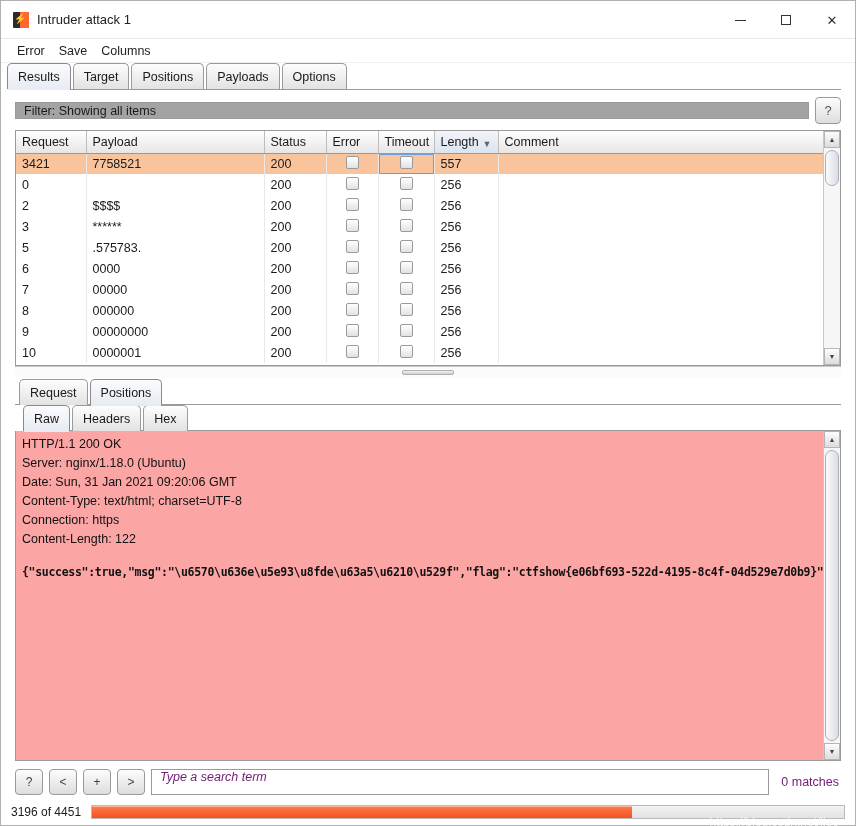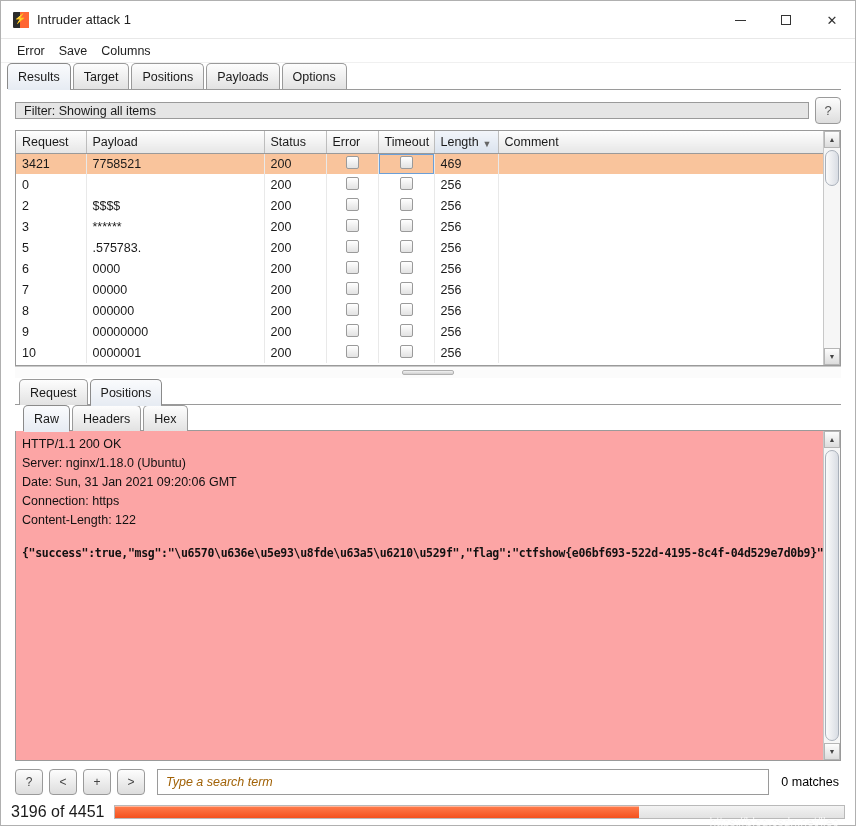--- a/index.html
+++ b/index.html
@@ -103,21 +103,21 @@
     padding:0 14px 0 14px;
     background:#ffffff;
     min-height:0;
   }
 
   
   .filterrow { display:flex; align-items:center; margin-top:7px; }
   .filterbar {
     flex:1; height:17px;
     border:1px solid #9a9a9a;
-    background:#e5e5e5;
+    background:#a3a3a3;
     display:flex; align-items:center;
     padding-left:8px;
     font-size:12.5px;
   }
   .helpbtn {
     width:26px; height:27px; margin-left:6px;
     border:1px solid #9a9a9a; border-radius:4px;
     background:linear-gradient(#fdfdfd,#dddddd);
     display:flex; align-items:center; justify-content:center;
     font-size:13px; color:#555;
@@ -263,38 +263,37 @@
     width:28px; height:26px; margin-right:6px;
     border:1px solid #9a9a9a; border-radius:4px;
     background:linear-gradient(#fdfdfd,#dddddd);
     display:flex; align-items:center; justify-content:center;
     font-size:12px; color:#444;
   }
   .searchinput {
     flex:1; height:26px;
     border:1px solid #9a9a9a;
     background:#ffffff;
-    display:flex; align-items:center;
+    display:flex; align-items:flex-start;
     padding-left:8px;
-    color:#a16207;
+    color:#701a75;
     font-style:italic;
     font-size:12.5px;
-    margin-left:6px;
-  }
-  .matches { margin-left:12px; margin-right:2px; font-size:12.5px; color:#000000; white-space:nowrap; }
+  }
+  .matches { margin-left:12px; margin-right:2px; font-size:12.5px; color:#701a75; white-space:nowrap; }
 
   
   .statusbar {
     height:26px; min-height:26px;
     display:flex; align-items:center;
     padding:0 10px 0 10px;
     background:#ffffff;
     position:relative;
   }
-  .statuslabel { font-size:16px; margin-right:10px; white-space:nowrap; }
+  .statuslabel { font-size:12px; margin-right:10px; white-space:nowrap; }
   .progress {
     flex:1; height:14px;
     border:1px solid #b9b9b9;
     background:linear-gradient(#f3f3f3,#e2e2e2);
     position:relative; overflow:hidden;
   }
   .progress .fill {
     height:100%;
     background:linear-gradient(#ff7d4d,#f4511e);
     box-shadow:inset 0 1px 0 rgba(255,255,255,.45);
@@ -383,21 +382,21 @@
               <th style="border-right:none">Comment</th>
             </tr>
           </thead>
           <tbody id="results-body">
               <tr class="sel">
                 <td>3421</td>
                 <td>7758521</td>
                 <td>200</td>
                 <td class="cbcell"><span class="cb"></span></td>
                 <td class="cbcell focus"><span class="cb"></span></td>
-                <td>469</td>
+                <td>557</td>
                 <td style="border-right: none;"></td>
               </tr>
               <tr>
                 <td>0</td>
                 <td></td>
                 <td>200</td>
                 <td class="cbcell"><span class="cb"></span></td>
                 <td class="cbcell"><span class="cb"></span></td>
                 <td>256</td>
                 <td style="border-right: none;"></td>
@@ -499,20 +498,21 @@
       <div class="tab active">Raw</div>
       <div class="tab">Headers</div>
       <div class="tab">Hex</div>
     </div>
 
     <div class="editorwrap">
       <div class="editor">
         <div>HTTP/1.1 200 OK</div>
         <div>Server: nginx/1.18.0 (Ubuntu)</div>
         <div>Date: Sun, 31 Jan 2021 09:20:06 GMT</div>
+        <div>Content-Type: text/html; charset=UTF-8</div>
         <div>Connection: https</div>
         <div>Content-Length: 122</div>
         <div class="bodyline">{"success":true,"msg":"\u6570\u636e\u5e93\u8fde\u63a5\u6210\u529f","flag":"ctfshow{e06bf693-522d-4195-8c4f-04d529e7d0b9}"}</div>
       </div>
       <div class="vscroll">
         <div class="sb-arrow">▲</div>
         <div class="sb-track">
           <div class="sb-thumb" style="top:2px;bottom:2px;"></div>
         </div>
         <div class="sb-arrow">▼</div>

